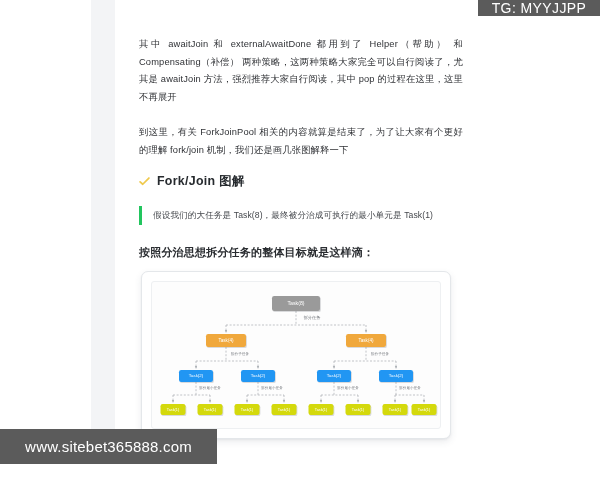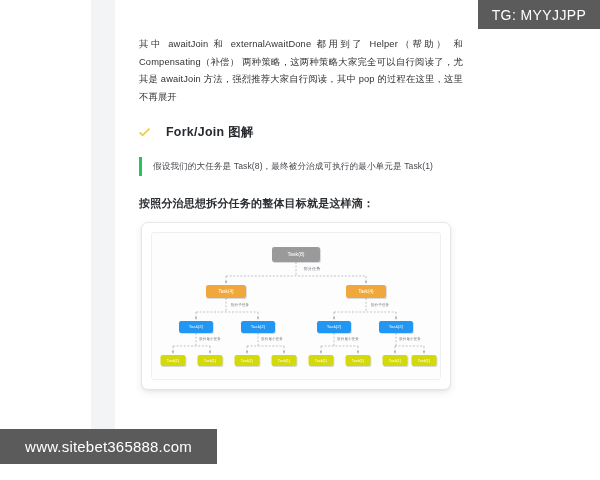--- a/index.html
+++ b/index.html
@@ -56,21 +56,21 @@
     letter-spacing: 0.15px;
     margin: 0 0 18px 0;
     text-align: justify;
   }
   .para.tight { margin-bottom: 14px; }
 
   
   .heading-row {
     display: flex;
     align-items: center;
-    gap: 16px;
+    gap: 7px;
     margin: 2px 0 16px 0;
   }
   .check-icon {
     width: 11px;
     height: 11px;
     flex: none;
     display: block;
   }
   .heading-text {
     font-size: 12.4px;
@@ -152,21 +152,21 @@
     color: #ffffff;
     font-family: "Liberation Sans", "DejaVu Sans", sans-serif;
     display: flex;
     align-items: center;
     justify-content: center;
   }
   #wm-tg {
     right: 0;
     top: 0;
     width: 122px;
-    height: 29px;
+    height: 16px;
     font-size: 14px;
     letter-spacing: 0.4px;
   }
   #wm-site {
     left: 0;
     bottom: 16px;
     width: 217px;
     height: 35px;
     font-size: 15px;
     letter-spacing: 0.2px;
@@ -177,20 +177,21 @@
 
 <div id="screen">
 
   <div id="page-bg"></div>
   <div id="page-sheet"></div>
 
   <div id="article">
 
     <p class="para">其中 awaitJoin 和 externalAwaitDone 都用到了 Helper（帮助） 和 Compensating（补偿） 两种策略，这两种策略大家完全可以自行阅读了，尤其是 awaitJoin 方法，强烈推荐大家自行阅读，其中 pop 的过程在这里，这里不再展开</p>
 
+    <p class="para tight">到这里，有关 ForkJoinPool 相关的内容就算是结束了，为了让大家有个更好的理解 fork/join 机制，我们还是画几张图解释一下</p>
 
     <div class="heading-row">
       <svg class="check-icon" viewBox="0 0 12 12">
         <path d="M1.2 6.4 L4.1 9.0 L10.8 2.2" fill="none" stroke="#efc94c" stroke-width="1.9" stroke-linecap="round" stroke-linejoin="round"></path>
       </svg>
       <span class="heading-text">Fork/Join 图解</span>
     </div>
 
     <div class="quote">
       <p>假设我们的大任务是 Task(8)，最终被分治成可执行的最小单元是 Task(1)</p>

